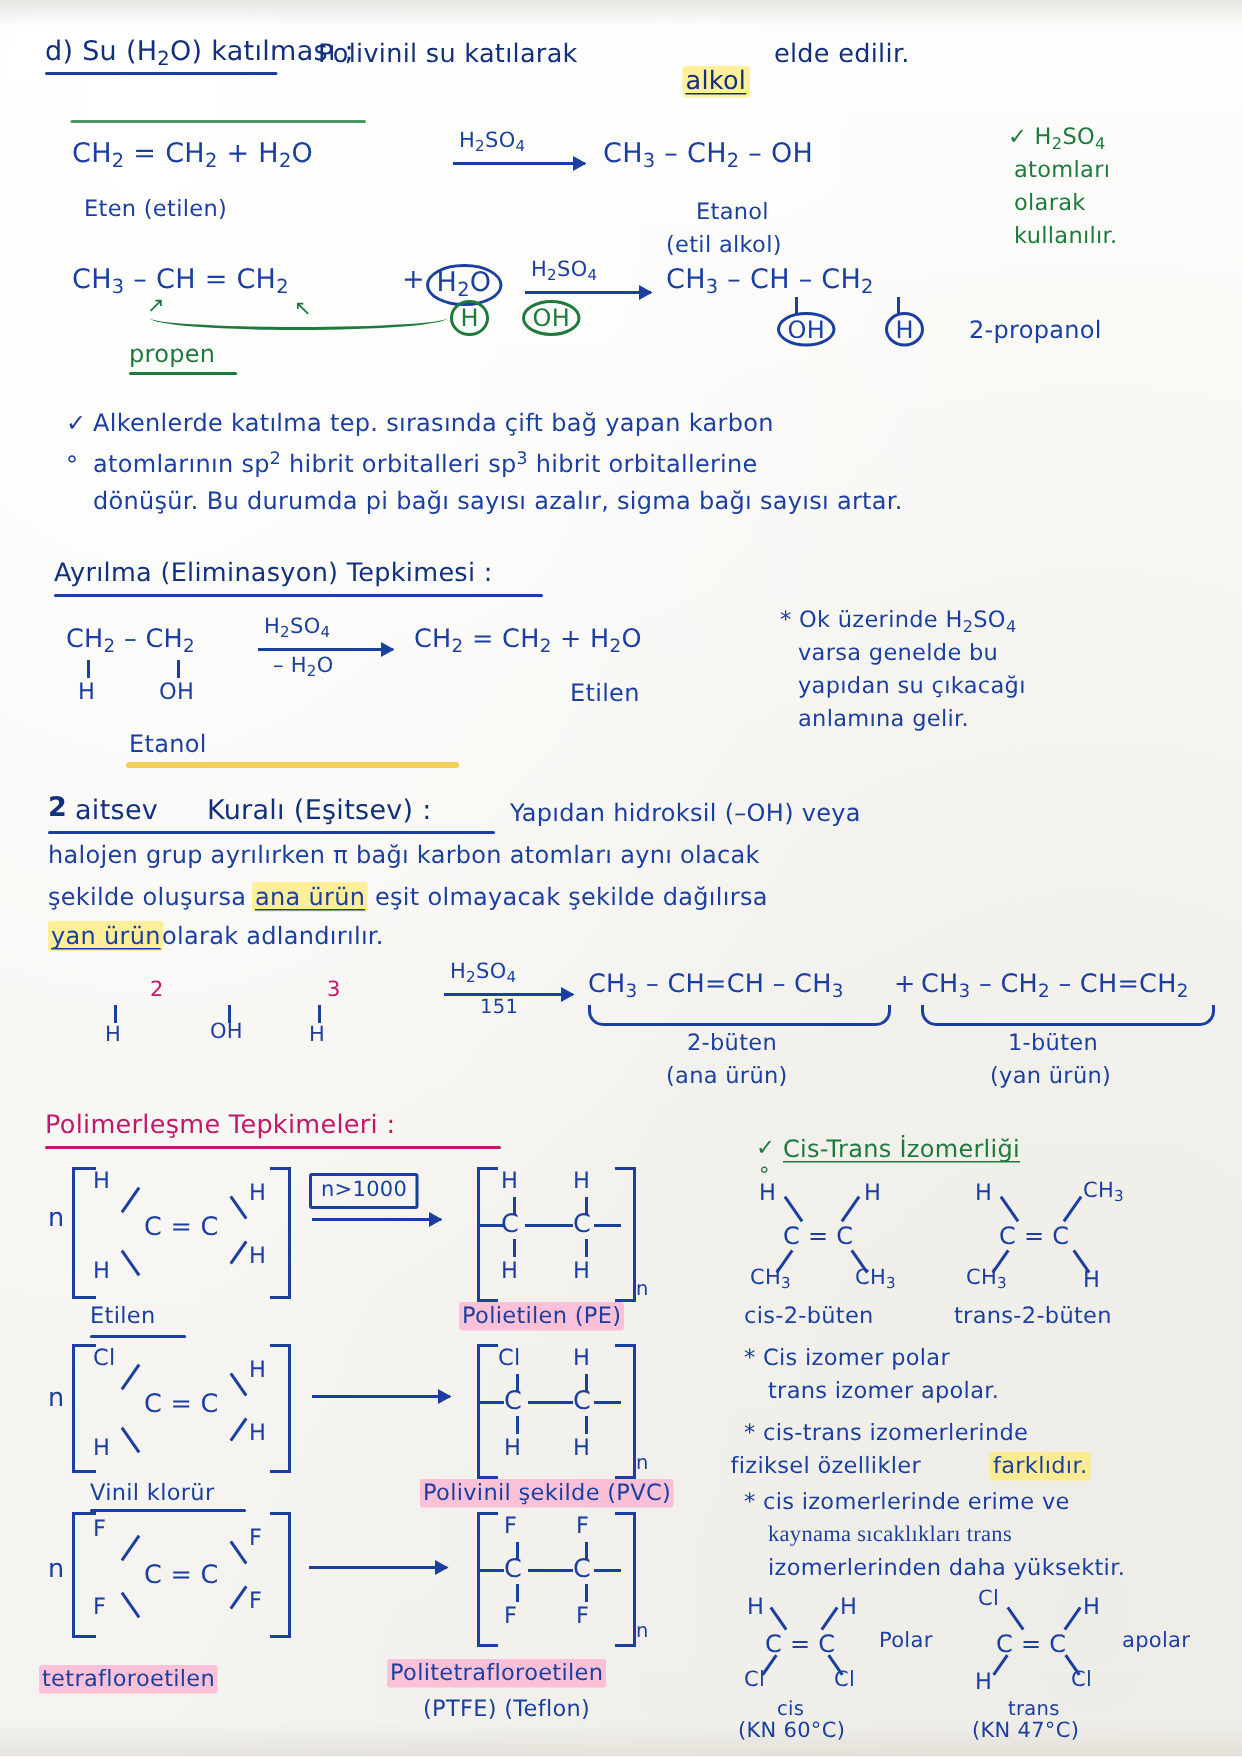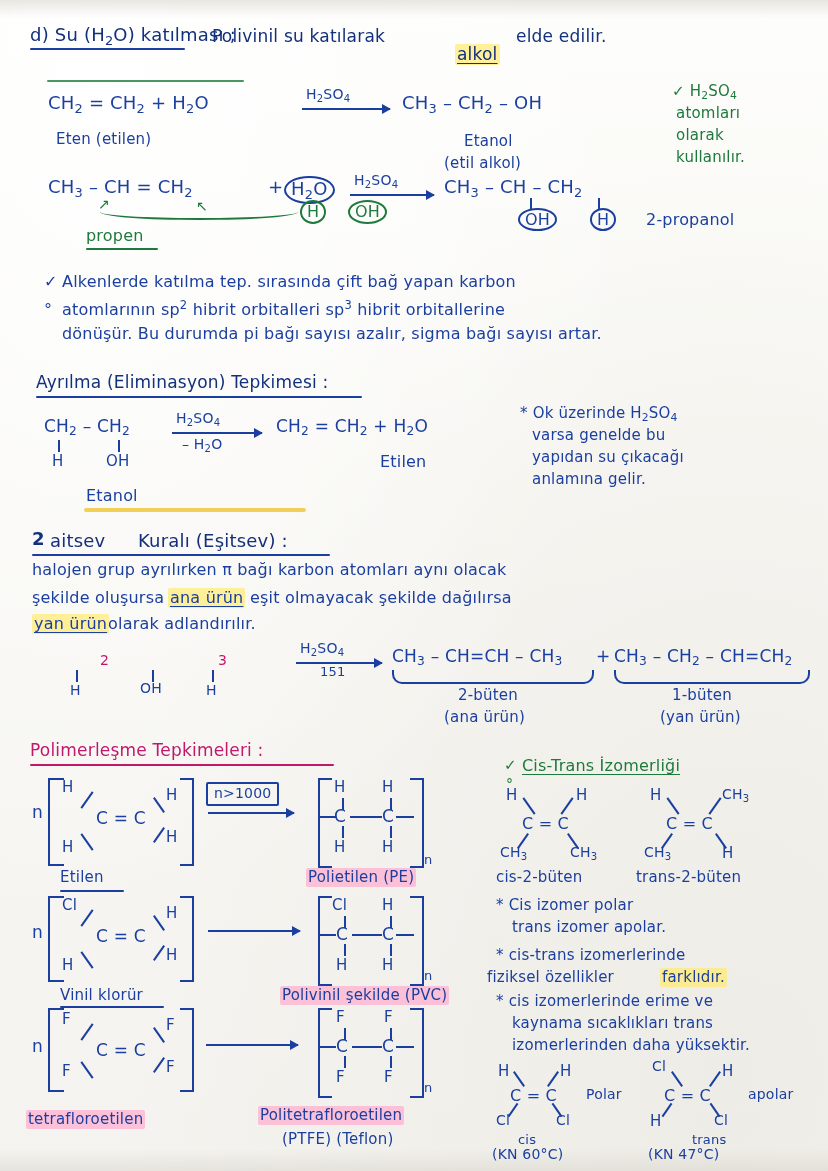--- a/index.html
+++ b/index.html
@@ -232,20 +232,21 @@
 
   <div class="ink sz15" style="left:520px; top:404px;">* Ok üzerinde H<span class="sub">2</span>SO<span class="sub">4</span></div>
   <div class="ink sz15" style="left:532px; top:426px;">varsa genelde bu</div>
   <div class="ink sz15" style="left:532px; top:448px;">yapıdan su çıkacağı</div>
   <div class="ink sz15" style="left:532px; top:470px;">anlamına gelir.</div>
 
   <div class="ink sz18 dark" style="left:32px; top:528px; font-weight:bold;">2</div>
   <div class="ink sz18 dark" style="left:50px; top:530px;">aitsev</div>
   <div class="ink sz18 dark" style="left:138px; top:530px;">Kuralı (Eşitsev) :</div>
   <div class="rule" style="left:32px; top:554px; width:298px;"></div>
+  <div class="ink sz16" style="left:340px; top:532px;">Yapıdan hidroksil (–OH) veya</div>
   <div class="ink sz16" style="left:32px; top:560px;">halojen grup ayrılırken π bağı karbon atomları aynı olacak</div>
   <div class="ink sz16" style="left:32px; top:588px;">şekilde oluşursa</div>
   <div class="ink sz16 hl-yellow u" style="left:168px; top:588px;">ana ürün</div>
   <div class="ink sz16" style="left:250px; top:588px;">eşit olmayacak şekilde dağılırsa</div>
   <div class="ink sz16 hl-yellow u" style="left:32px; top:614px;">yan ürün</div>
   <div class="ink sz16" style="left:108px; top:614px;">olarak adlandırılır.</div>
 
   <div class="vline" style="left:76px; top:670px; height:12px;"></div>
   <div class="vline" style="left:152px; top:670px; height:12px;"></div>
   <div class="vline" style="left:212px; top:670px; height:12px;"></div>
@@ -407,21 +408,21 @@
   <div class="ink sz14" style="left:644px; top:844px;">CH<span class="sub">3</span></div>
   <div class="ink sz15" style="left:722px; top:844px;">H</div>
   <div class="ink sz15" style="left:636px; top:868px;">trans-2-büten</div>
 
   <div class="ink sz15" style="left:496px; top:896px;">* Cis izomer polar</div>
   <div class="ink sz15" style="left:512px; top:918px;">trans izomer apolar.</div>
   <div class="ink sz15" style="left:496px; top:946px;">* cis-trans izomerlerinde</div>
   <div class="ink sz15" style="left:487px; top:968px;">fiziksel özellikler</div>
   <div class="ink sz15 hl-yellow" style="left:660px; top:968px;">farklıdır.</div>
   <div class="ink sz15" style="left:496px; top:992px;">* cis izomerlerinde erime ve</div>
-  <div class="ink sz15" style="left:512px; top:1014px;">kaynama sıcaklıkları trans</div>
+  <div class="ink sz15" style="left:512px; top:1014px;font-family:Liberation Serif, serif;">kaynama sıcaklıkları trans</div>
   <div class="ink sz15" style="left:512px; top:1036px;">izomerlerinden daha yüksektir.</div>
 
   <div class="ink sz15" style="left:498px; top:1062px;">H</div>
   <div class="ink sz15" style="left:560px; top:1062px;">H</div>
   <div class="slash" style="left:518px; top:1070px; height:18px; transform:rotate(-35deg);"></div>
   <div class="slash" style="left:552px; top:1070px; height:18px; transform:rotate(35deg);"></div>
   <div class="ink sz16" style="left:510px; top:1086px;">C = C</div>
   <div class="slash" style="left:512px; top:1102px; height:16px; transform:rotate(35deg);"></div>
   <div class="slash" style="left:556px; top:1102px; height:16px; transform:rotate(-35deg);"></div>
   <div class="ink sz14" style="left:496px; top:1112px;">Cl</div>
@@ -433,15 +434,15 @@
   <div class="ink sz14" style="left:652px; top:1058px;">Cl</div>
   <div class="ink sz15" style="left:722px; top:1062px;">H</div>
   <div class="slash" style="left:676px; top:1070px; height:18px; transform:rotate(-35deg);"></div>
   <div class="slash" style="left:714px; top:1070px; height:18px; transform:rotate(35deg);"></div>
   <div class="ink sz16" style="left:664px; top:1086px;">C = C</div>
   <div class="slash" style="left:666px; top:1102px; height:16px; transform:rotate(35deg);"></div>
   <div class="slash" style="left:714px; top:1102px; height:16px; transform:rotate(-35deg);"></div>
   <div class="ink sz15" style="left:650px; top:1112px;">H</div>
   <div class="ink sz14" style="left:714px; top:1112px;">Cl</div>
   <div class="ink sz14" style="left:748px; top:1086px;">apolar</div>
-  <div class="ink sz13" style="left:692px; top:1132px;">trans</div>
+  <div class="ink sz13" style="left:672px; top:1132px;">trans</div>
   <div class="ink sz14" style="left:648px; top:1146px;">(KN 47°C)</div>
 </div>
 
 </body></html>

